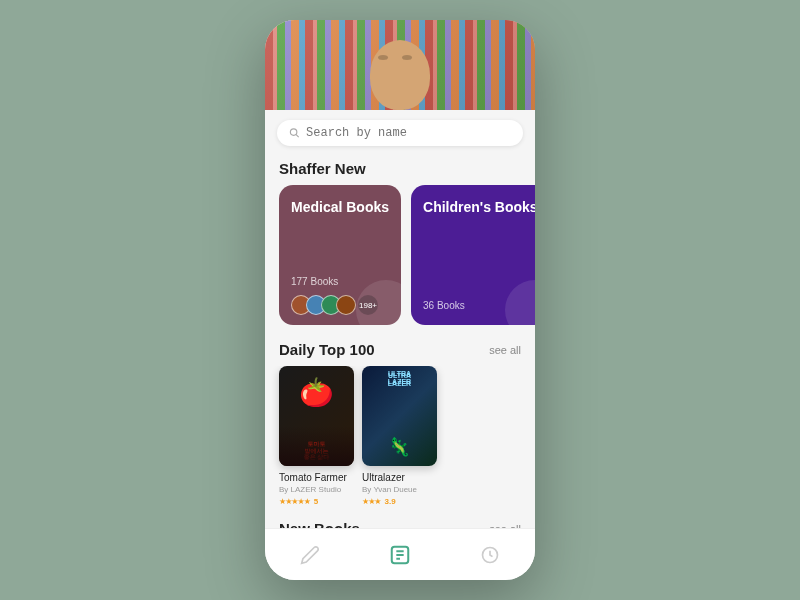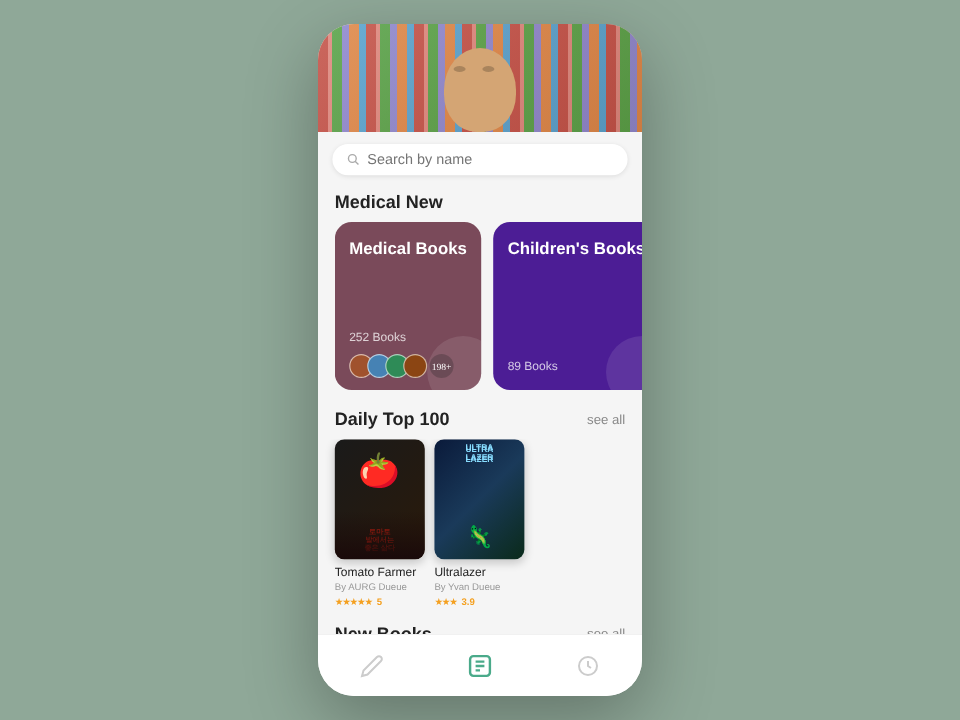--- a/index.html
+++ b/index.html
@@ -86,20 +86,21 @@
       gap: 6px;
       box-shadow: 0 1px 4px rgba(0,0,0,0.1);
     }
     .search-input {
       border: none;
       outline: none;
       background: transparent;
       font-size: 12px;
       color: #a16207;
       width: 100%;
+      font-family: Liberation Mono, monospace;
     }
     .section-header {
       display: flex;
       justify-content: space-between;
       align-items: center;
       padding: 4px 14px 8px;
     }
     .section-title {
       font-size: 15px;
       font-weight: 700;
@@ -146,21 +147,20 @@
     .category-count {
       font-size: 10px;
       color: rgba(255,255,255,0.75);
       margin-top: auto;
       margin-bottom: 4px;
     }
     .category-avatars {
       display: flex;
       align-items: center;
       margin-top: 4px;
-      font-family: Liberation Serif, serif;
     }
     .avatar-circle {
       width: 20px;
       height: 20px;
       border-radius: 50%;
       border: 1.5px solid rgba(255,255,255,0.6);
       margin-right: -5px;
       overflow: hidden;
       flex-shrink: 0;
     }
@@ -332,61 +332,61 @@
 
     <div class="search-bar">
       <svg width="12" height="12" viewBox="0 0 24 24" fill="none" stroke="#aaa" stroke-width="2.5">
         <circle cx="10" cy="10" r="7"></circle>
         <line x1="15" y1="15" x2="21" y2="21"></line>
       </svg>
       <input class="search-input" type="text" value="" placeholder="Search by name" style="">
     </div>
 
     <div class="section-header">
-      <span class="section-title">Medical New</span>
+      <span class="section-title">Shaffer New</span>
     </div>
 
     <div class="categories-scroll">
 
       <div class="category-card medical">
         <div class="category-circle-bg"></div>
         <span class="category-name">Medical Books</span>
-        <span class="category-count">252 Books</span>
+        <span class="category-count">177 Books</span>
         <div class="category-avatars">
           <div class="avatar-circle"></div>
           <div class="avatar-circle"></div>
           <div class="avatar-circle"></div>
           <div class="avatar-circle"></div>
           <div class="avatar-count">198+</div>
         </div>
       </div>
 
       <div class="category-card children">
         <div class="category-circle-bg"></div>
         <span class="category-name">Children's Books</span>
-        <span class="category-count">89 Books</span>
+        <span class="category-count">36 Books</span>
       </div>
 
     </div>
 
     <div class="section-header">
       <span class="section-title">Daily Top 100</span>
       <span class="see-all">see all</span>
     </div>
 
     <div class="books-grid">
 
       <div class="book-item">
         <div class="book-cover book-cover-1">
           <div style="position:absolute;bottom:5px;left:4px;right:4px;text-align:center;">
             <div style="color:#cc2211;font-size:6px;font-weight:700;line-height:1.1;">토마토<br>밭에서는<br>좋은 삶다</div>
           </div>
         </div>
         <div class="book-title">Tomato Farmer</div>
-        <div class="book-author">By AURG Dueue</div>
+        <div class="book-author">By LAZER Studio</div>
         <div class="book-rating">
           <span class="stars">★★★★★</span>
           <span class="rating-num">5</span>
         </div>
       </div>
 
 
       <div class="book-item">
         <div class="book-cover book-cover-ultralazer">
           <div style="position:absolute;top:4px;left:2px;right:2px;text-align:center;color:#88ddff;font-size:7px;font-weight:900;line-height:1.1;">ULTRA<br>LAZER</div>

